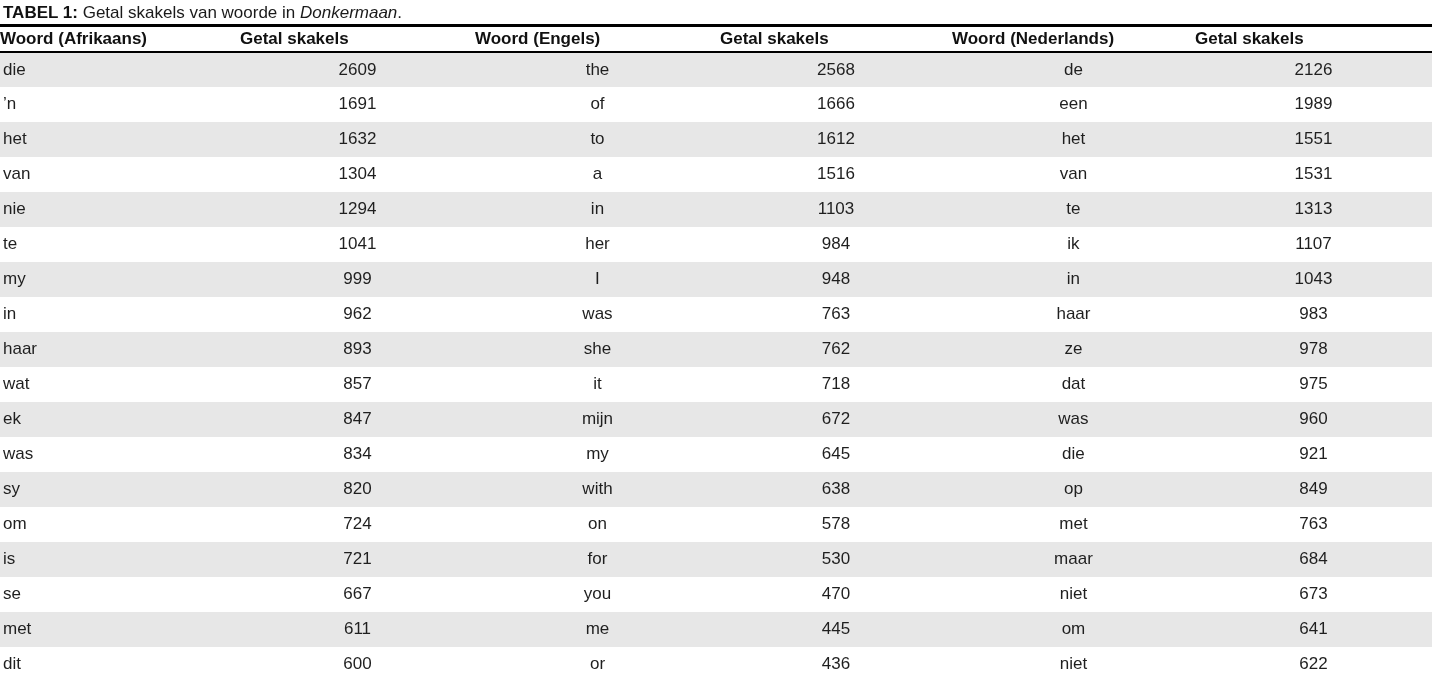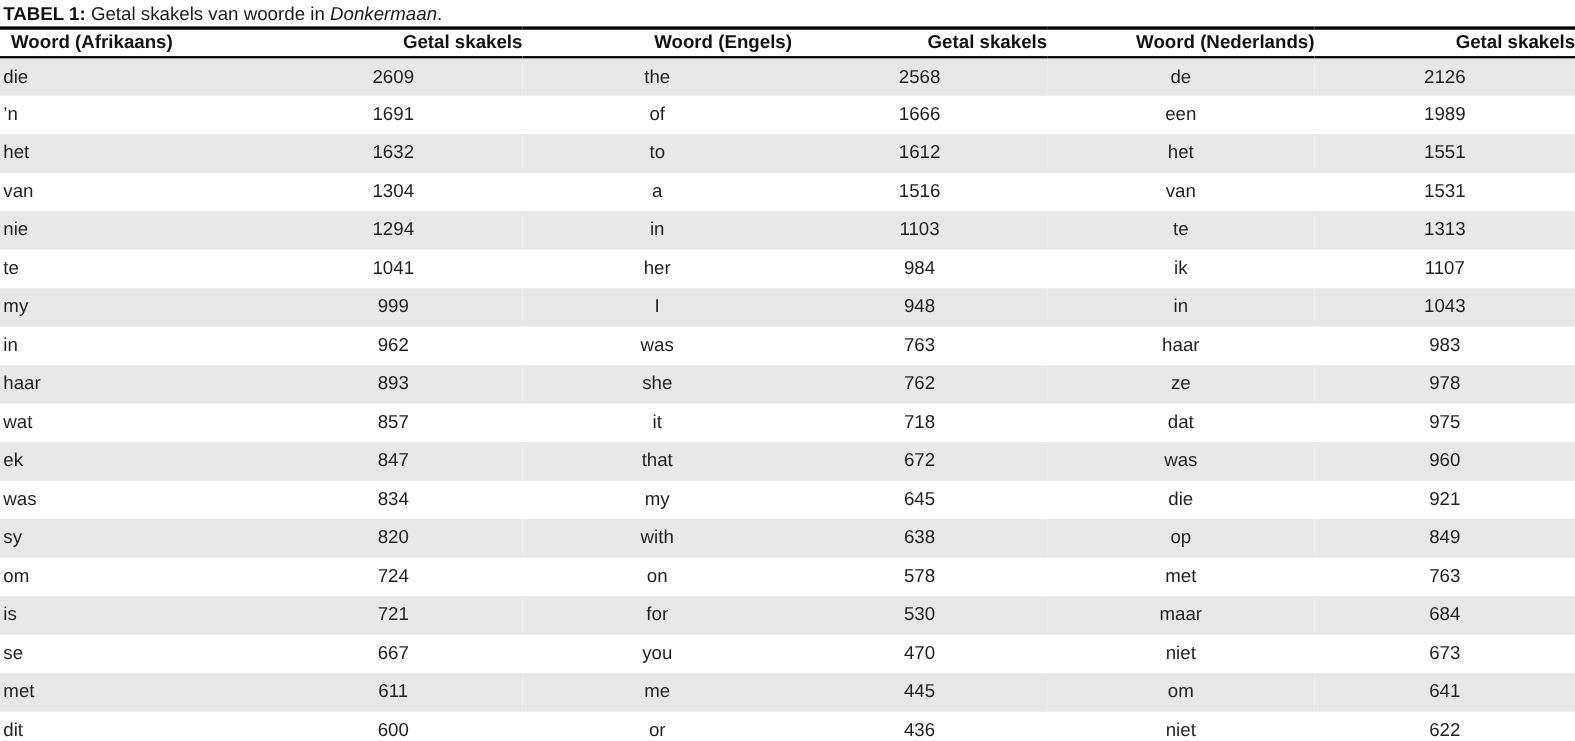--- a/index.html
+++ b/index.html
@@ -28,25 +28,25 @@
     table-layout: fixed;
     border-top: 3px solid #000;
     border-bottom: 3px solid #000;
   }
   table.word-table thead tr { height: 26px; }
   table.word-table thead th {
     font-size: 17px;
     font-weight: 700;
     color: #111;
     border-bottom: 2px solid #000;
-    text-align: right;
+    text-align: left;
     vertical-align: middle;
     padding: 0;
   }
-  table.word-table thead th:first-child { text-align: left; padding-left: 10px; }
+  table.word-table thead th:first-child { text-align: left; padding-left: 0; }
 
   table.word-table tbody tr { height: 35px; }
   table.word-table tbody tr:nth-child(odd) { background: #e7e7e7; }
   table.word-table tbody td {
     font-size: 17px;
     color: #1f1f1f;
     text-align: center;
     vertical-align: middle;
     padding: 0;
   }
@@ -155,21 +155,21 @@
           <td>wat</td>
           <td>857</td>
           <td>it</td>
           <td>718</td>
           <td>dat</td>
           <td>975</td>
         </tr>
         <tr>
           <td>ek</td>
           <td>847</td>
-          <td>that</td>
+          <td>mijn</td>
           <td>672</td>
           <td>was</td>
           <td>960</td>
         </tr>
         <tr>
           <td>was</td>
           <td>834</td>
           <td>my</td>
           <td>645</td>
           <td>die</td>

